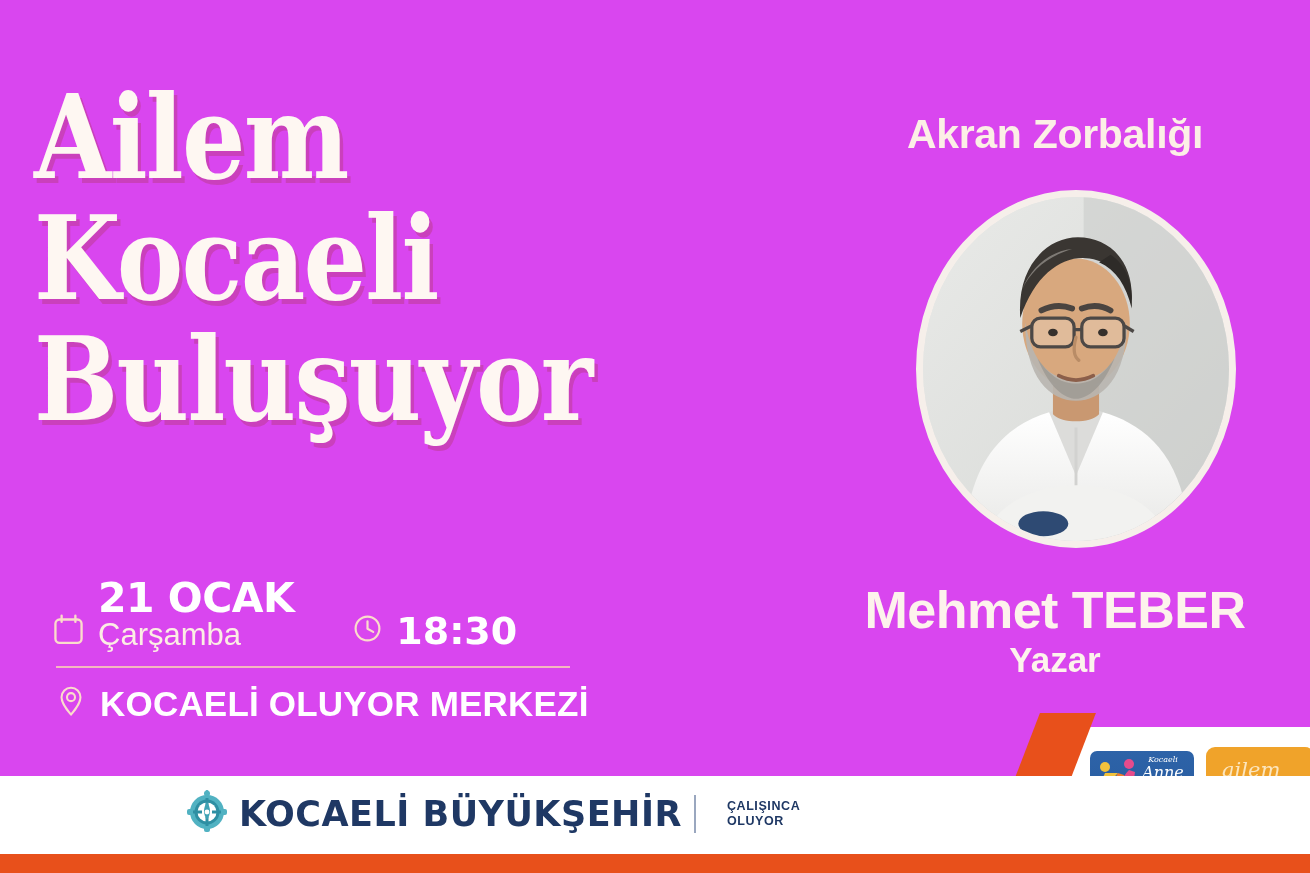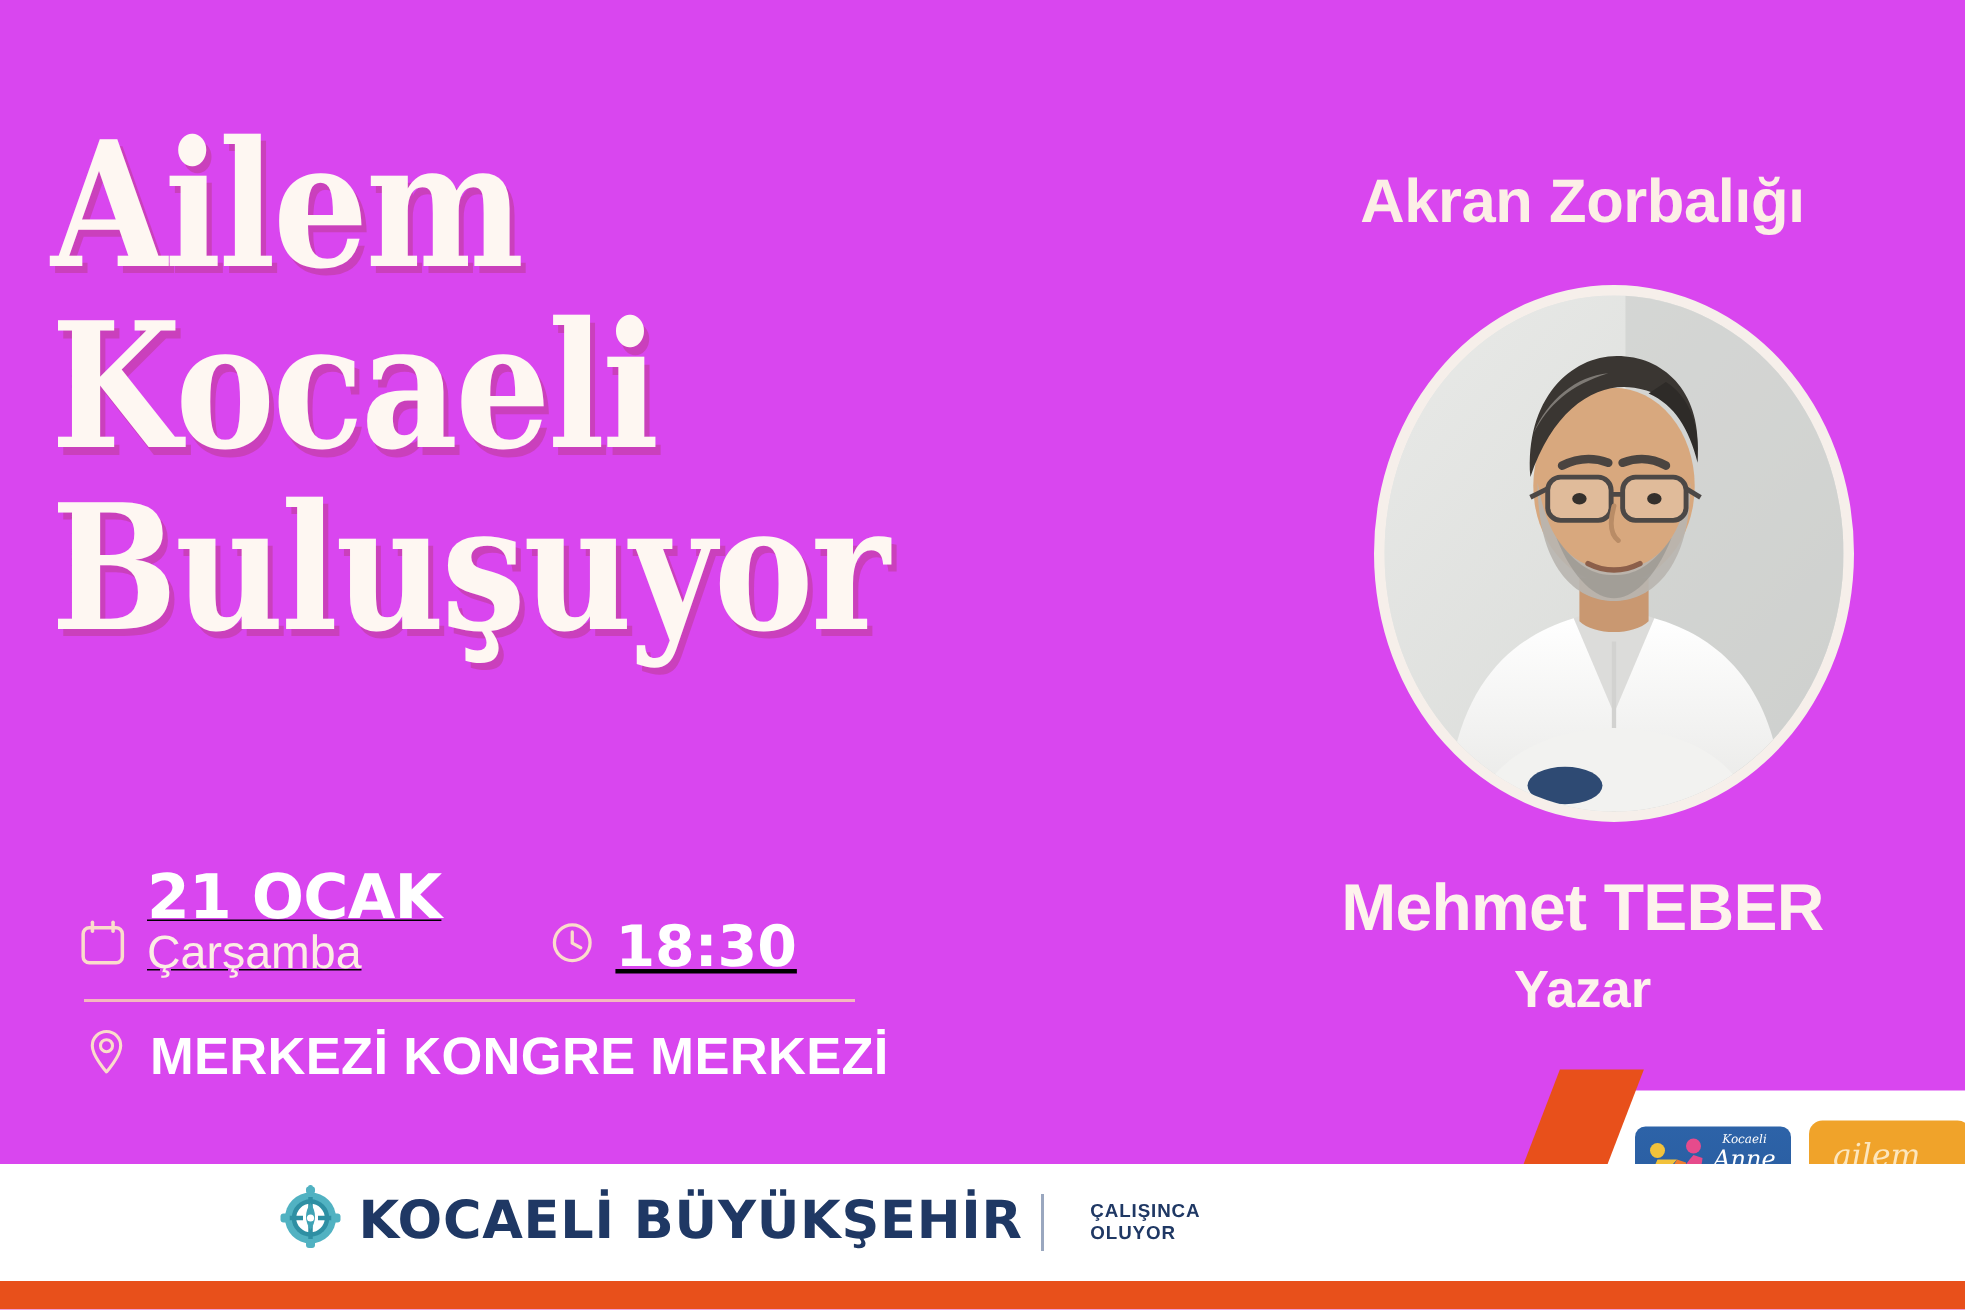--- a/index.html
+++ b/index.html
@@ -39,22 +39,20 @@
 
   
   .meta {
     position: absolute;
     left: 52px; top: 578px;
     width: 640px;
   }
   .meta-row {
     display: flex;
     align-items: flex-end;
-    gap: 14px;
-    text-decoration: underline;
   }
   .ico {
     flex: none;
     display: block;
     color: #FBDCCB;
   }
   .date-block { display: flex; align-items: flex-end; gap: 13px; }
   .date-text { line-height: 1; }
   .date-day {
     font-size: 41px; font-weight: 800; color: #FFFFFF;
@@ -109,21 +107,21 @@
     border: 7px solid #F6EFEA;
     overflow: hidden;
   }
   .portrait svg { display: block; width: 100%; height: 100%; }
 
   .speaker-name {
     position: absolute;
     left: 820px; top: 583px;
     width: 470px;
     text-align: center;
-    font-size: 44px; font-weight: 700;
+    font-size: 52px; font-weight: 700;
     color: #FDF3EC;
     letter-spacing: -0.5px; line-height: 1.05;
   }
   .speaker-role {
     position: absolute;
     left: 820px; top: 642px;
     width: 470px;
     text-align: center;
     font-size: 35px; font-weight: 700;
     color: #FDF3EC;
@@ -266,21 +264,21 @@
 
     <div class="divider"></div>
 
     <div class="venue-row">
       <span class="ico">
         <svg width="30" height="34" viewBox="0 0 24 28" fill="none" stroke="currentColor" stroke-width="1.7">
           <path d="M12 2.2c-4.3 0-7.8 3.5-7.8 7.8 0 5.6 7.8 14.4 7.8 14.4s7.8-8.8 7.8-14.4c0-4.3-3.5-7.8-7.8-7.8z" stroke-linejoin="round"></path>
           <circle cx="12" cy="10" r="3.3"></circle>
         </svg>
       </span>
-      <span class="venue-text">MERKEZİ KONGRE MERKEZİ</span>
+      <span class="venue-text">KOCAELİ OLUYOR MERKEZİ</span>
     </div>
   </div>
 
   <div class="topic">Akran Zorbalığı</div>
 
   <div class="portrait">
     <svg viewBox="0 0 320 358" preserveAspectRatio="xMidYMid slice" aria-hidden="true">
       <defs>
         <linearGradient id="bgw" x1="0" y1="0" x2="1" y2="1">
           <stop offset="0%" stop-color="#E9EAE8"></stop>

